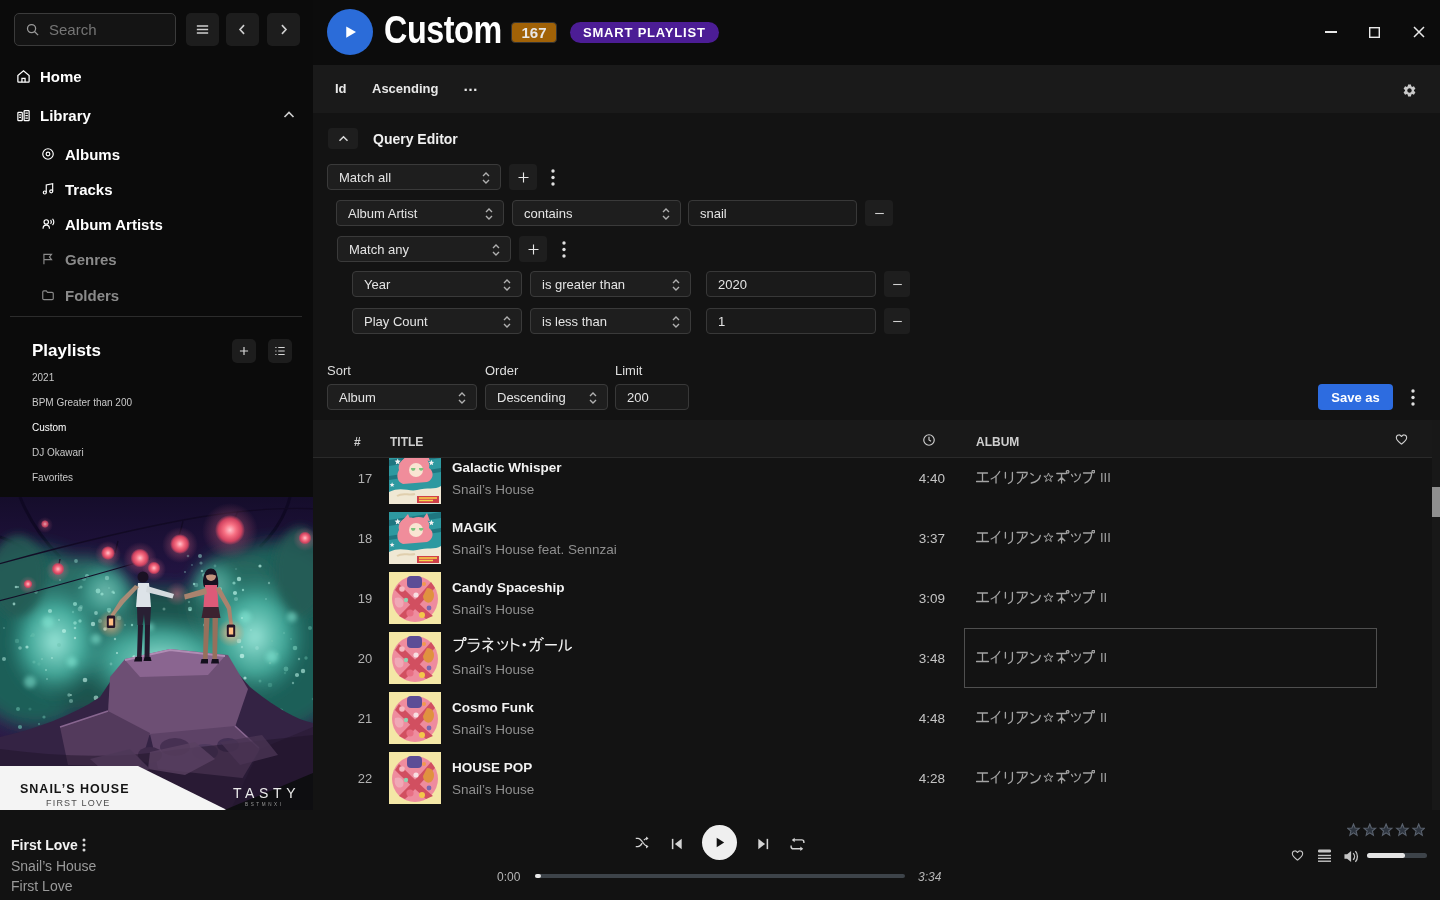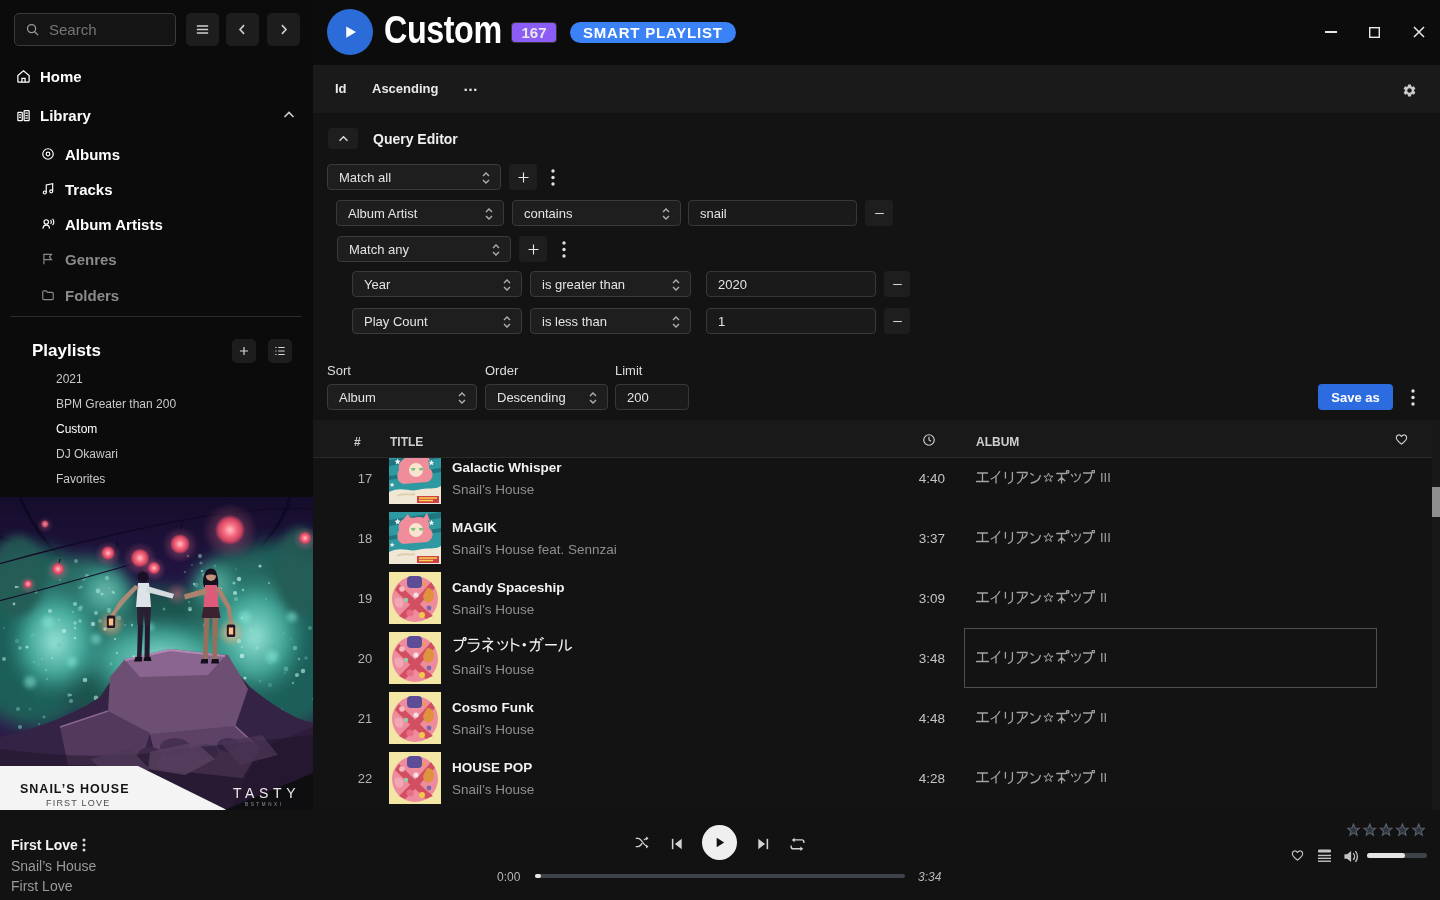--- a/index.html
+++ b/index.html
@@ -12,21 +12,21 @@
   #sidebar { position:absolute; left:0; top:0; width:313px; height:810px; background:#0b0b0b; }
   .sbtn { position:absolute; top:13px; width:33px; height:33px; background:#1d1d1d; border-radius:5px;
           display:flex; align-items:center; justify-content:center; }
   #search { position:absolute; left:14px; top:13px; width:162px; height:33px; background:#141414;
             border:1px solid #3b3b3b; border-radius:5px; display:flex; align-items:center; }
   #search .ph { color:#757575; font-size:15px; margin-left:9px; }
   .navitem { position:absolute; left:0; display:flex; align-items:center; color:#fff;
              font-weight:bold; font-size:15px; }
   .navitem .ic { width:15px; height:15px; margin-right:9px; display:flex; }
   .nav2 { color:#8a8a8a; }
-  .plitem { position:absolute; left:32px; color:#c9c9c9; font-size:12px;margin-left:24px; }
+  .plitem { position:absolute; left:32px; color:#c9c9c9; font-size:10px; }
 
   
   #main { position:absolute; left:313px; top:0; width:1127px; height:810px; background:#131313; }
   #mainhead { position:absolute; left:0; top:0; width:1127px; height:65px; background:#0c0c0c; }
   #toolbar { position:absolute; left:0; top:65px; width:1127px; height:48px; background:#1a1a1a; }
   #queryzone { position:absolute; left:0; top:113px; width:1127px; height:317px; background:#131313; }
 
   .sel { position:absolute; height:26px; background:#1e1e1e; border:1px solid #3a3a3a; border-radius:4px;
          display:flex; align-items:center; color:#e4e4e4; font-size:13px; }
   .sel .lbl { margin-left:11px; }
@@ -493,22 +493,22 @@
     </div>
 
   <div id="main">
     <div id="mainhead">
       <div class="abs" style="left:14px; top:9px; width:46px; height:46px; border-radius:50%; background:#2b6cd9; display:flex; align-items:center; justify-content:center;">
         <svg width="18" height="18" viewBox="0 0 24 24" fill="#fff">
               <path d="M7 4.5 L20 12 L7 19.5 Z"></path>
             </svg>
       </div>
       <div class="abs" style="left:71px; top:9px; color:#fff; font-size:38px; font-weight:bold; letter-spacing:-0.5px; transform:scaleX(0.85); transform-origin:left;">Custom</div>
-      <div class="abs" style="left:198px; top:22px; width:46px; height:21px; background:#8b5cf6; border:1px solid #343434; border-radius:4px; display:flex; align-items:center; justify-content:center; color:#e8e8e8; font-size:15px; font-weight:bold;">167</div>
-      <div class="abs" style="left:257px; top:22px; height:21px; padding:0 13px; background:#3b82f6; border-radius:11px; display:flex; align-items:center; color:#fff; font-size:15px; font-weight:bold; letter-spacing:0.8px;">SMART PLAYLIST</div>
+      <div class="abs" style="left:198px; top:22px; width:46px; height:21px; background:#a16207; border:1px solid #343434; border-radius:4px; display:flex; align-items:center; justify-content:center; color:#e8e8e8; font-size:15px; font-weight:bold;">167</div>
+      <div class="abs" style="left:257px; top:22px; height:21px; padding:0 13px; background:#4c1d95; border-radius:11px; display:flex; align-items:center; color:#fff; font-size:13px; font-weight:bold; letter-spacing:0.8px;">SMART PLAYLIST</div>
       <svg class="abs" style="left:1012px; top:31px;" width="12" height="2" viewBox="0 0 12 2">
             <rect width="12" height="2" fill="#e8e8e8"></rect>
           </svg>
       <svg class="abs" style="left:1056px; top:27px;" width="11" height="11" viewBox="0 0 11 11" fill="none" stroke="#e8e8e8" stroke-width="1.4">
             <rect x="0.7" y="0.7" width="9.6" height="9.6"></rect>
           </svg>
       <svg class="abs" style="left:1100px; top:26px;" width="12" height="12" viewBox="0 0 12 12" fill="none" stroke="#e8e8e8" stroke-width="1.5">
             <path d="M1 1 L11 11 M11 1 L1 11"></path>
           </svg>
     </div>

